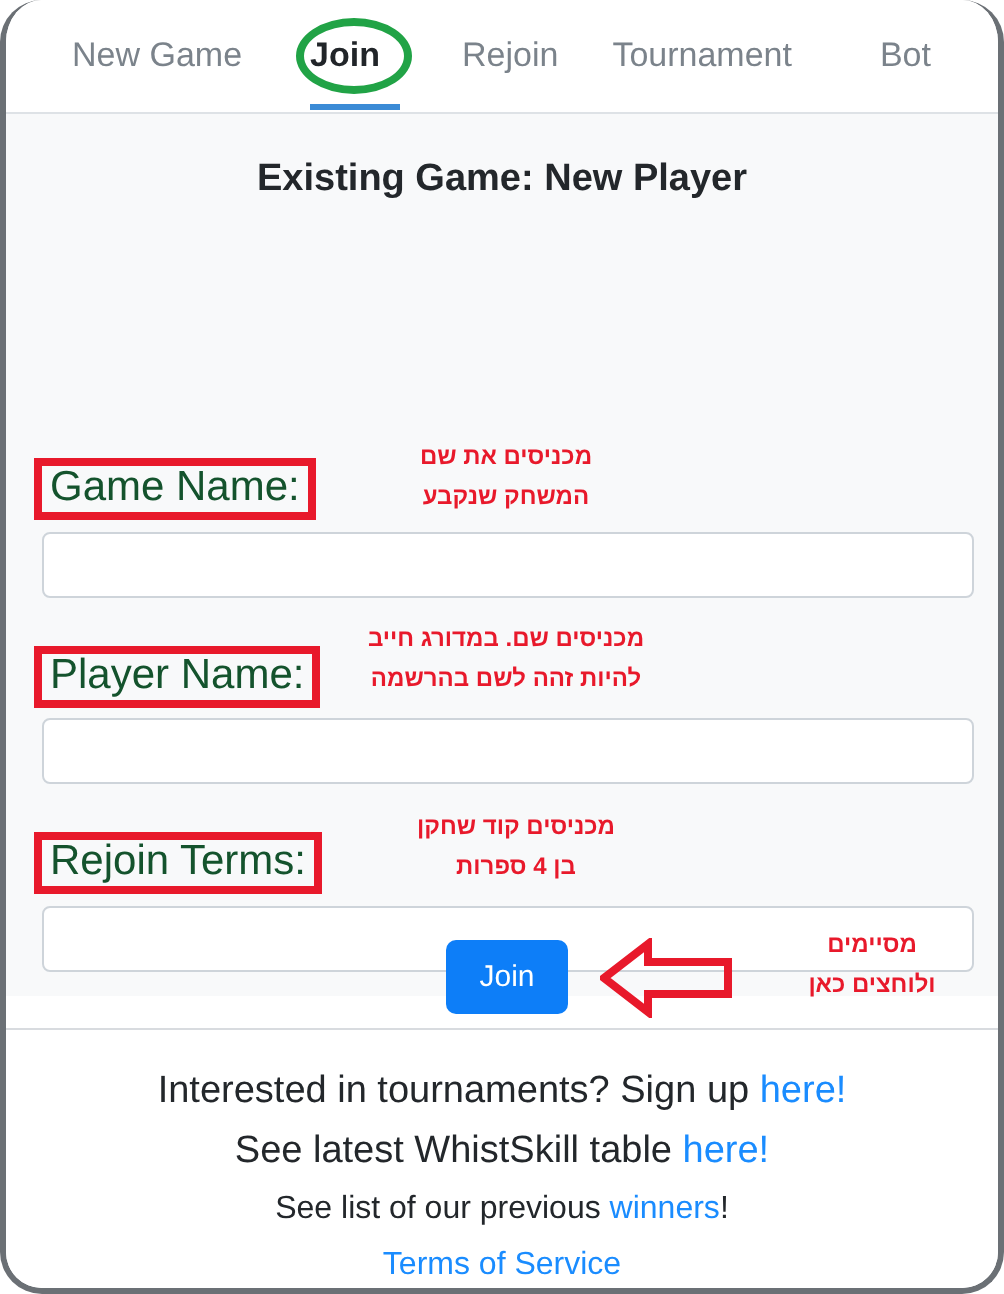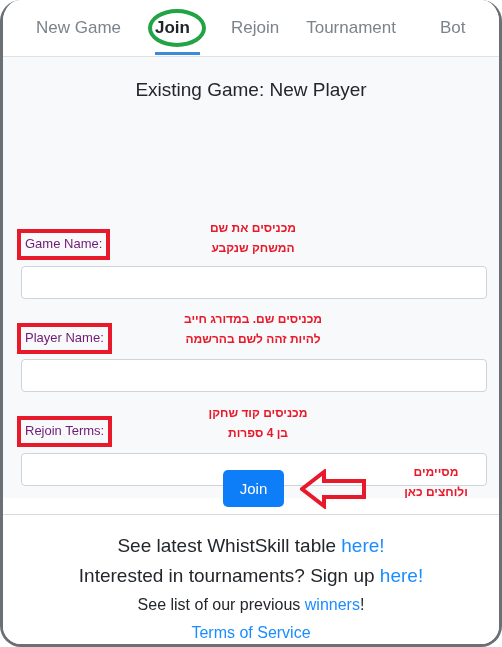--- a/index.html
+++ b/index.html
@@ -82,33 +82,33 @@
   
   .form-panel {
     position: relative;
     background: #f8f9fa;
     height: 441px;
     box-sizing: border-box;
   }
   .form-title {
     text-align: center;
     font-size: 19px;
-    font-weight: normal;
+    font-weight: bold;
     color: #23272b;
     padding-top: 22px;
     letter-spacing: 0px;
   }
 
   .field-block {
     position: relative;
   }
   .field-label {
     position: absolute;
-    font-size: 13px;
-    color: #701a75;
+    font-size: 21px;
+    color: #14532d;
     background: transparent;
     white-space: nowrap;
     border: 4px solid #e8192b;
     padding: 1px 4px 2px 4px;
     box-sizing: border-box;
     line-height: 20px;
   }
   .hebrew-note {
     position: absolute;
     color: #e8192b;
@@ -252,26 +252,26 @@
       </svg>
     </div>
 
     <div class="hebrew-note note-submit">מסיימים
 ולוחצים כאן</div>
   </div>
 
   <div class="footer-gap"></div>
 
   <div class="footer">
+    <div class="footer-line footer-line-1">
+      <span>Interested in tournaments? Sign up </span><a class="link">here!</a>
+    </div>
     <div class="footer-line footer-line-2">
       <span>See latest WhistSkill table </span><a class="link">here!</a>
     </div>
-    <div class="footer-line footer-line-1">
-      <span>Interested in tournaments? Sign up </span><a class="link">here!</a>
-    </div>
     <div class="footer-line footer-line-3">
       <span>See list of our previous </span><a class="link">winners</a><span>!</span>
     </div>
     <div class="footer-line footer-line-4">
       <a class="link link-bold">Terms of Service</a>
     </div>
   </div>
 
 </div>
 

